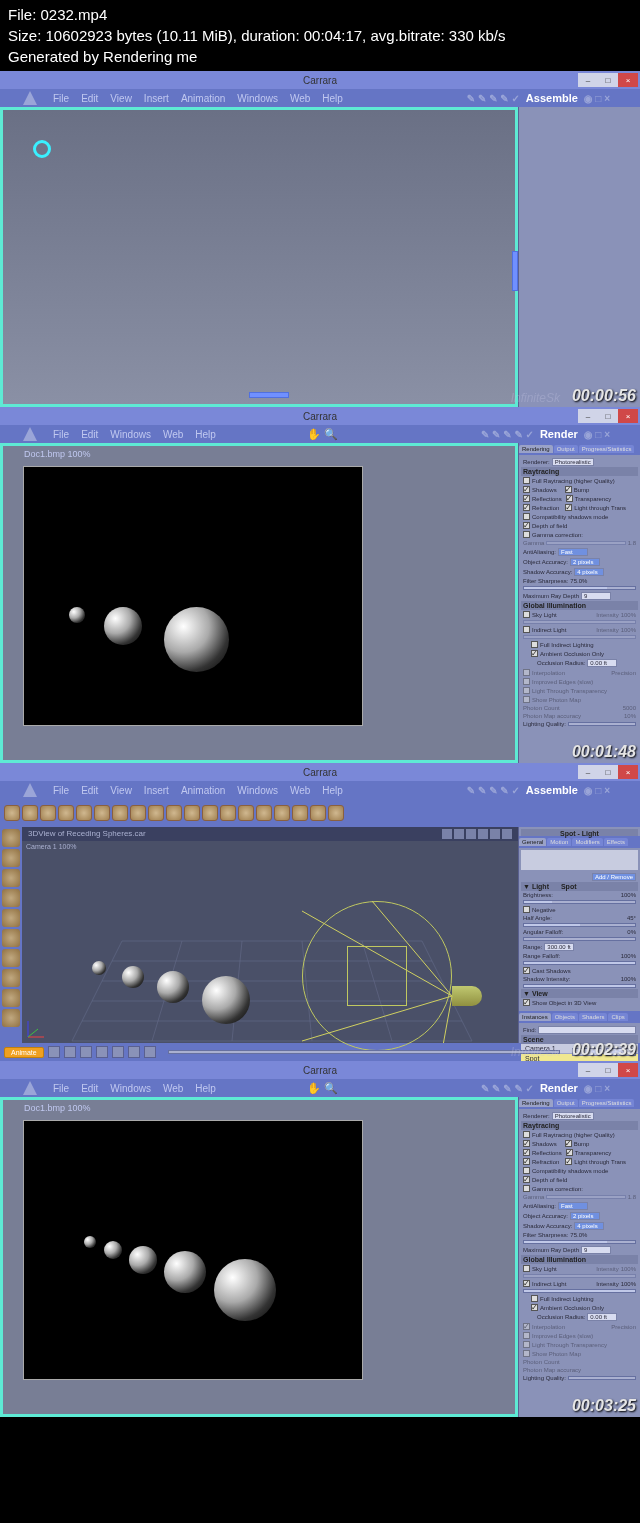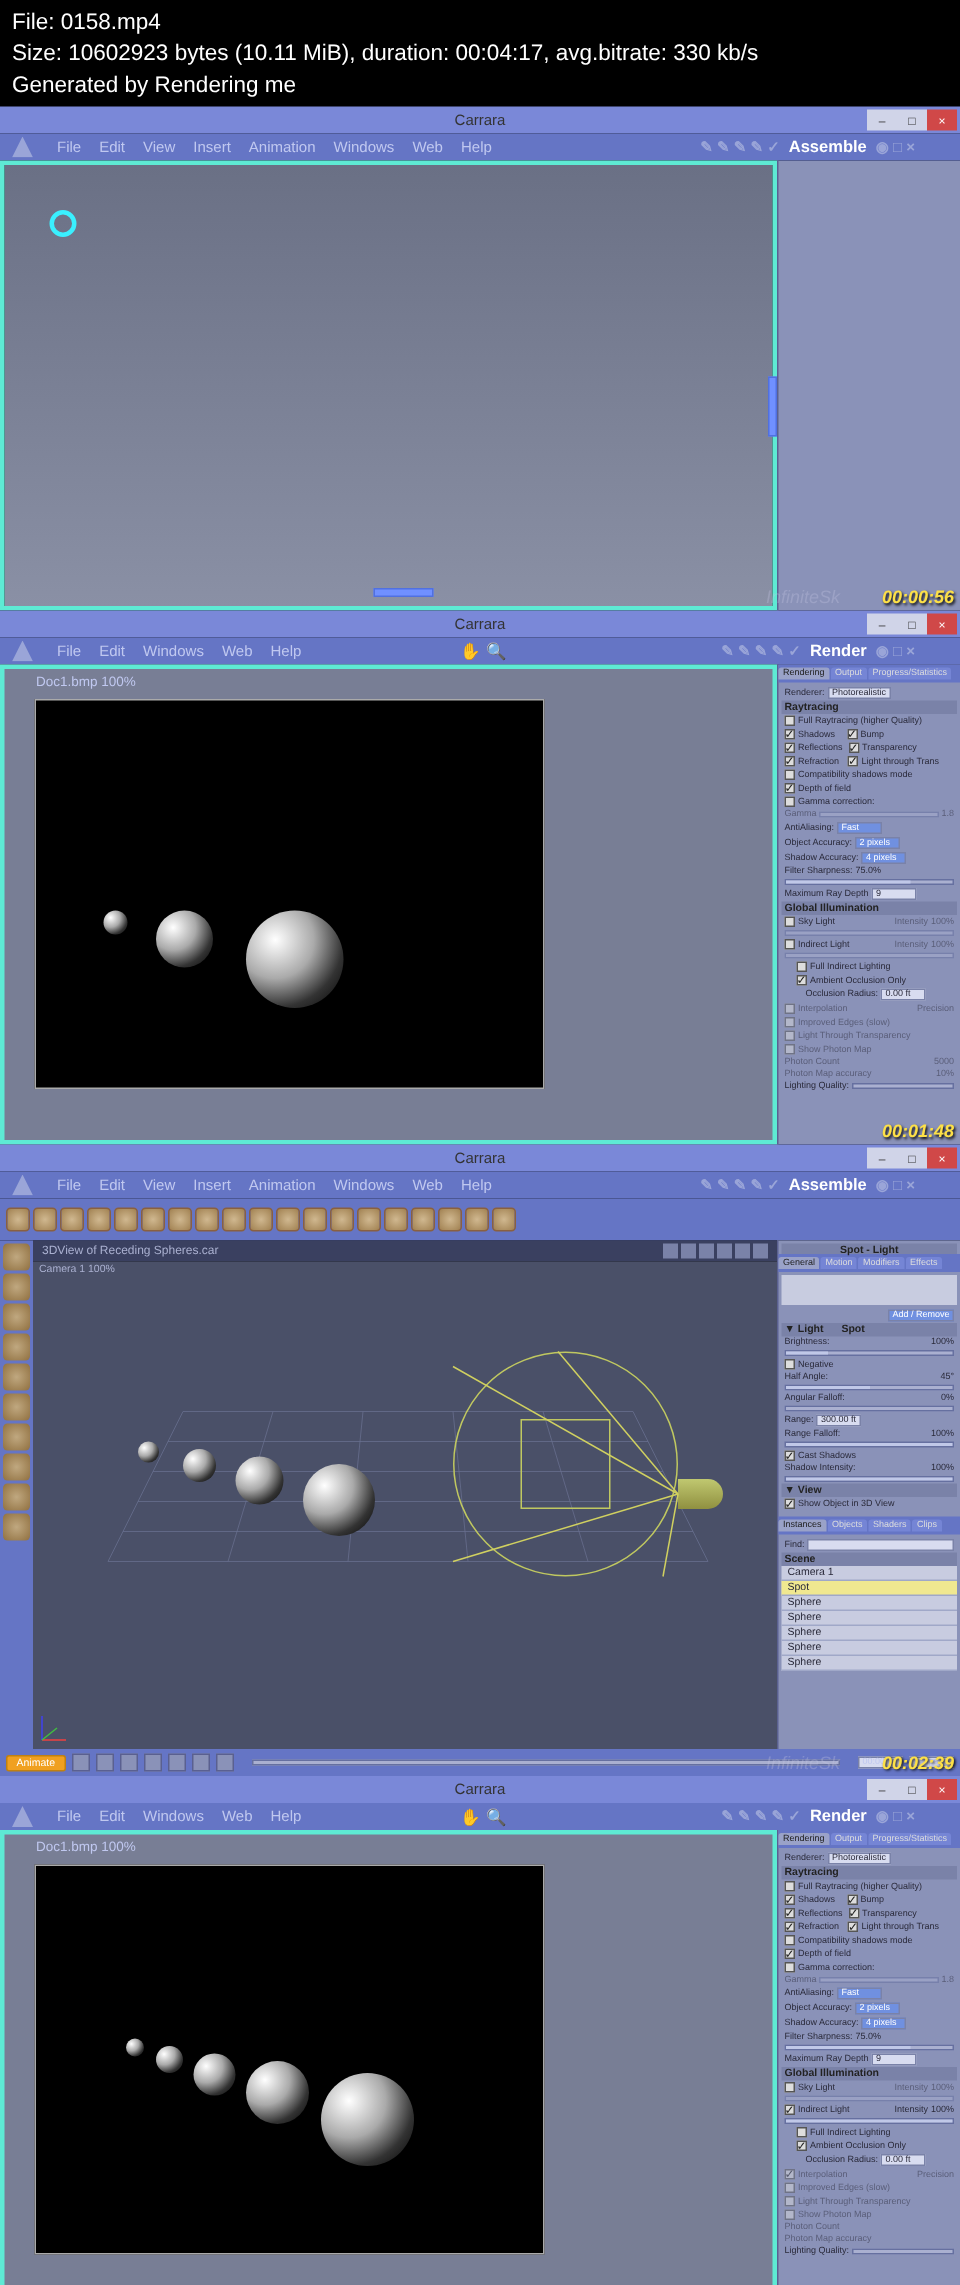--- a/index.html
+++ b/index.html
@@ -3,40 +3,40 @@
 <meta charset="utf-8">
 <style>
 *{margin:0;padding:0;box-sizing:border-box;font-family:Verdana,sans-serif}
 body{background:#000;width:640px}
 .header{background:#000;color:#fff;padding:4px 8px;font-size:15px;line-height:1.4}
 .thumb{position:relative;width:640px}
 .titlebar{background:#7a88d8;height:18px;display:flex;align-items:center;justify-content:center;position:relative;font-size:10px;color:#333}
 .window-controls{position:absolute;right:2px;top:2px;display:flex;gap:0}
 .ctrl{width:20px;height:14px;background:#d0d4e8;font-size:8px;display:flex;align-items:center;justify-content:center;color:#333}
 .ctrl.close{background:#d04848;color:#fff}
-.menubar{background:#6575c5;height:18px;display:flex;align-items:center;padding:0 8px;gap:12px;font-size:10px;color:#c0c8f0;position:relative}
+.menubar{background:#6575c5;height:18px;display:flex;align-items:center;padding:0 23px;gap:12px;font-size:10px;color:#c0c8f0;position:relative}
 .menubar .logo{width:14px;height:14px;background:#9aa5d8;clip-path:polygon(50% 0,100% 100%,0 100%);margin-right:4px}
 .mode-label{position:absolute;right:30px;color:#fff;font-weight:bold;font-size:11px;display:flex;align-items:center;gap:6px}
 .eye-icons{display:flex;gap:2px;font-size:10px;color:#9aa5d8}
 .workspace{display:flex;height:300px}
 .viewport{flex:1;background:linear-gradient(#6a7085 0%,#8a90a5 100%);position:relative;border:3px solid #5eead4}
 .render-view{background:#000;margin:20px;width:340px;height:260px;border:1px solid #aaa;position:relative}
 .render-title{position:absolute;top:-18px;left:0;color:#c0c8f0;font-size:9px}
 .sidepanel{width:122px;background:#8a92b8;border-left:1px solid #5a6090;font-size:7px;color:#2a2a3a;padding:2px}
 .panel-tabs{display:flex;gap:1px;background:#6575c5;padding:2px 0;margin:-2px -2px 2px -2px}
 .panel-tab{background:#7585d5;color:#ddd;font-size:6px;padding:1px 3px;border-radius:2px 2px 0 0}
 .panel-tab.active{background:#9aa2c8;color:#222}
 .panel-header{background:#7a82a8;padding:1px 2px;font-size:7px;color:#222;font-weight:bold}
 .panel-row{display:flex;align-items:center;padding:1px 2px;font-size:6px;gap:2px}
 .checkbox{width:7px;height:7px;background:#ddd;border:1px solid #555;display:inline-block;flex-shrink:0;position:relative}
 .checkbox.checked::after{content:"✓";position:absolute;top:-2px;left:-1px;font-size:8px;color:#222}
 .slider-bar{flex:1;height:4px;background:#aab0d0;border:1px solid #6670a0;position:relative}
 .slider-fill{height:100%;background:#c0c8e8}
 .input-field{background:#d8dcf0;border:1px solid #7a82a8;padding:0 2px;font-size:6px;min-width:30px}
-.timestamp{position:absolute;bottom:2px;right:4px;color:#fde047;font-size:12px;font-weight:bold;text-shadow:1px 1px 2px #000;font-style:italic}
+.timestamp{position:absolute;bottom:2px;right:4px;color:#e5e5e5;font-size:16px;font-weight:bold;text-shadow:1px 1px 2px #000;font-style:italic}
 .watermark{position:absolute;bottom:2px;right:80px;color:rgba(200,200,230,0.3);font-size:12px;font-style:italic}
 .sphere{position:absolute;border-radius:50%;background:radial-gradient(circle at 30% 30%,#fff,#aaa 40%,#333 70%,#000)}
 .toolbar{background:#6575c5;height:28px;display:flex;align-items:center;padding:0 4px;gap:2px}
 .tool-icon{width:16px;height:16px;background:radial-gradient(circle,#d0b890,#a08050);border-radius:3px;border:1px solid #8a6040}
 .left-tools{width:22px;background:#6575c5;display:flex;flex-direction:column;gap:2px;padding:2px;align-items:center}
 .left-tool{width:18px;height:18px;background:radial-gradient(circle,#c0a880,#907040);border-radius:3px}
 .view-title{background:#3a4060;color:#aab0d0;font-size:8px;padding:2px 6px}
 .grid-view{background:#4a5068;position:relative;flex:1}
 .bottom-bar{background:#6575c5;height:18px;display:flex;align-items:center;padding:0 4px;gap:4px;font-size:7px;color:#c0c8f0}
 .play-btn{width:12px;height:12px;background:#8a92b8;border:1px solid #5a6090}
@@ -45,21 +45,21 @@
 .scene-item.sel{background:#f0e890}
 .circle-outline{position:absolute;width:18px;height:18px;border:3px solid #3af0ff;border-radius:50%}
 .blue-handle{position:absolute;background:#7090ff;border:1px solid #5070e0}
 .wire{position:absolute;border:1px solid #c0c860}
 .anim-btn{background:#f0a020;color:#fff;font-size:7px;padding:1px 6px;border-radius:2px;border:1px solid #c08010}
 </style>
 </head>
 <body>
 
 <div class="header">
-  <div>File: 0158.mp4</div>
+  <div>File: 0232.mp4</div>
   <div>Size: 10602923 bytes (10.11 MiB), duration: 00:04:17, avg.bitrate: 330 kb/s</div>
   <div>Generated by Rendering me</div>
 </div>
 
 <div class="thumb">
   <div class="titlebar">
     <span>Carrara</span>
     <div class="window-controls">
       <div class="ctrl">–</div>
       <div class="ctrl">□</div>
@@ -305,21 +305,21 @@
       <div class="tool-icon"></div>
       <div class="tool-icon"></div>
       <div class="tool-icon"></div>
       <div class="tool-icon"></div>
       <div class="tool-icon"></div>
       <div class="tool-icon"></div>
       <div class="tool-icon"></div>
       <div class="tool-icon"></div>
       <div class="tool-icon"></div>
   </div>
-  <div class="workspace" style="height:339px">
+  <div class="workspace" style="height:216px">
     <div class="left-tools">
       <div class="left-tool"></div>
         <div class="left-tool"></div>
         <div class="left-tool"></div>
         <div class="left-tool"></div>
         <div class="left-tool"></div>
         <div class="left-tool"></div>
         <div class="left-tool"></div>
         <div class="left-tool"></div>
         <div class="left-tool"></div>

